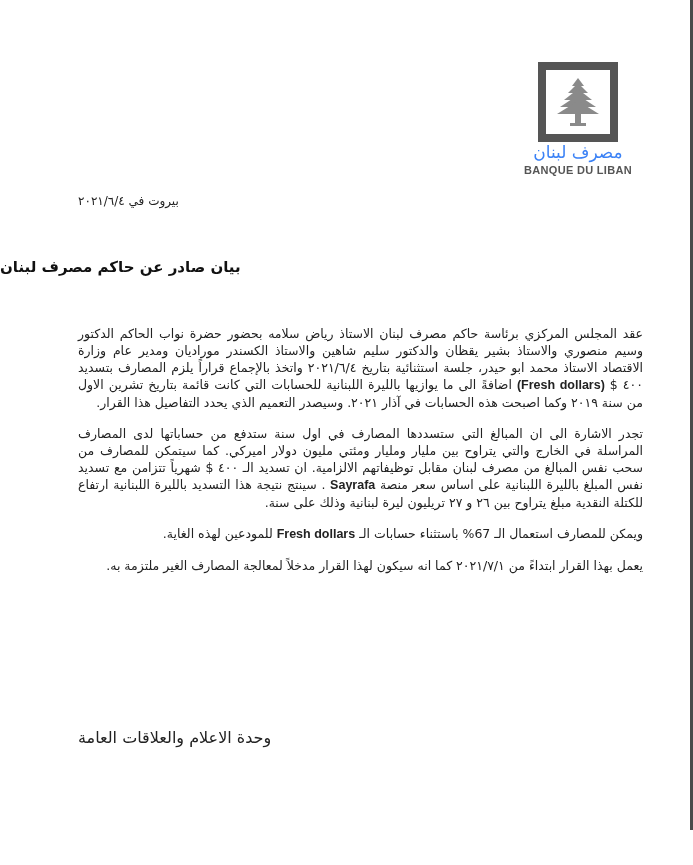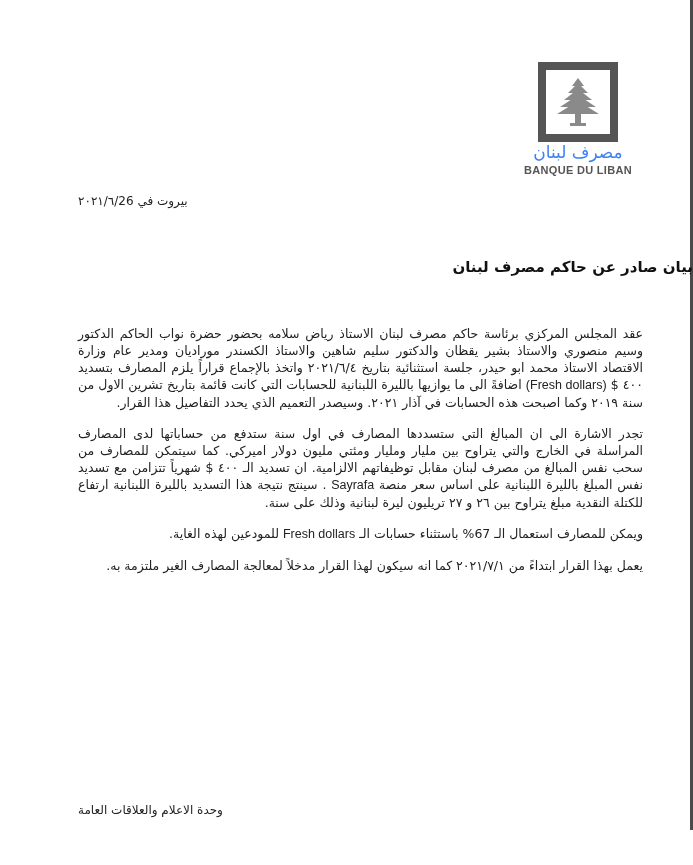--- a/index.html
+++ b/index.html
@@ -9,25 +9,25 @@
     .logo-frame { position: relative; width: 80px; height: 80px; margin: 0 auto; }
     .logo-frame .corner { position: absolute; width: 36px; height: 36px; border-color: #555; border-style: solid; }
     .c-tl { left: 0; top: 0; border-width: 8px 0 0 8px; }
     .c-tr { right: 0; top: 0; border-width: 8px 8px 0 0; }
     .c-bl { left: 0; bottom: 0; border-width: 0 0 8px 8px; }
     .c-br { right: 0; bottom: 0; border-width: 0 8px 8px 0; }
     .logo-frame svg { position: absolute; left: 18px; top: 14px; }
     .logo-ar { font-family: "DejaVu Serif", serif; font-size: 17px; color: #3b82f6; margin-top: 0; direction: rtl; }
     .logo-en { font-family: "Liberation Sans", sans-serif; font-size: 11px; font-weight: bold; color: #555; letter-spacing: 0.3px; margin-top: 2px; }
     .date { position: absolute; left: 78px; top: 194px; font-size: 12px; direction: rtl; color: #222; }
-    .title { position: absolute; left: 0; width: 693px; top: 258px; text-align: right; font-weight: bold; font-size: 15px; direction: rtl; color: #111; }
+    .title { position: absolute; left: 0; width: 693px; top: 258px; text-align: left; font-weight: bold; font-size: 15px; direction: rtl; color: #111; }
     .body { position: absolute; left: 78px; width: 565px; top: 325px; direction: rtl; text-align: justify; font-size: 12.5px; line-height: 17px; color: #222; }
     .body p { margin: 0 0 14px 0; }
-    .body .latin { font-family: "Liberation Sans", sans-serif; font-weight: normal; direction: ltr; unicode-bidi: embed; }
-    .signature { position: absolute; left: 78px; top: 803px; font-size: 12px; direction: rtl; color: #222; }
+    .body .latin { font-family: "Liberation Sans", sans-serif; font-weight: bold; direction: ltr; unicode-bidi: embed; }
+    .signature { position: absolute; left: 78px; top: 728px; font-size: 16px; direction: rtl; color: #222; }
   </style>
 </head>
 <body>
 
 <div class="edge-line"></div>
 
 <div class="logo">
   <div class="logo-frame">
     <div class="corner c-tl"></div>
     <div class="corner c-tr"></div>
@@ -40,21 +40,21 @@
       <polygon points="22,19 40,31 4,31" fill="#8a8a8a"></polygon>
       <polygon points="22,25 43,38 1,38" fill="#8a8a8a"></polygon>
       <rect x="19" y="38" width="6" height="10" fill="#8a8a8a"></rect>
       <rect x="14" y="47" width="16" height="3" fill="#8a8a8a"></rect>
     </svg>
   </div>
   <div class="logo-ar">مصرف لبنان</div>
   <div class="logo-en">BANQUE DU LIBAN</div>
 </div>
 
-<div class="date">بيروت في ٢٠٢١/٦/26</div>
+<div class="date">بيروت في ٢٠٢١/٦/٤</div>
 
 <div class="title">بيان صادر عن حاكم مصرف لبنان</div>
 
 <div class="body">
   <p><span>عقد المجلس المركزي برئاسة حاكم مصرف لبنان الاستاذ رياض سلامه بحضور حضرة نواب الحاكم الدكتور وسيم منصوري والاستاذ بشير يقظان والدكتور سليم شاهين والاستاذ الكسندر موراديان ومدير عام وزارة الاقتصاد الاستاذ محمد ابو حيدر، جلسة استثنائية بتاريخ ٢٠٢١/٦/٤ واتخذ بالإجماع قراراً يلزم المصارف بتسديد ٤٠٠ $ </span><span class="latin">(Fresh dollars)</span><span> اضافةً الى ما يوازيها بالليرة اللبنانية للحسابات التي كانت قائمة بتاريخ تشرين الاول من سنة ٢٠١٩ وكما اصبحت هذه الحسابات في آذار ٢٠٢١. وسيصدر التعميم الذي يحدد التفاصيل هذا القرار.</span></p>
   <p><span>تجدر الاشارة الى ان المبالغ التي ستسددها المصارف في اول سنة ستدفع من حساباتها لدى المصارف المراسلة في الخارج والتي يتراوح بين مليار ومليار ومئتي مليون دولار اميركي. كما سيتمكن للمصارف من سحب نفس المبالغ من مصرف لبنان مقابل توظيفاتهم الالزامية. ان تسديد الـ ٤٠٠ $ شهرياً تتزامن مع تسديد نفس المبلغ بالليرة اللبنانية على اساس سعر منصة </span><span class="latin">Sayrafa</span><span> . سينتج نتيجة هذا التسديد بالليرة اللبنانية ارتفاع للكتلة النقدية مبلغ يتراوح بين ٢٦ و ٢٧ تريليون ليرة لبنانية وذلك على سنة.</span></p>
   <p><span>ويمكن للمصارف استعمال الـ 67% باستثناء حسابات الـ </span><span class="latin">Fresh dollars</span><span> للمودعين لهذه الغاية.</span></p>
   <p><span>يعمل بهذا القرار ابتداءً من ٢٠٢١/٧/١ كما انه سيكون لهذا القرار مدخلاً لمعالجة المصارف الغير ملتزمة به.</span></p>
 </div>
 

